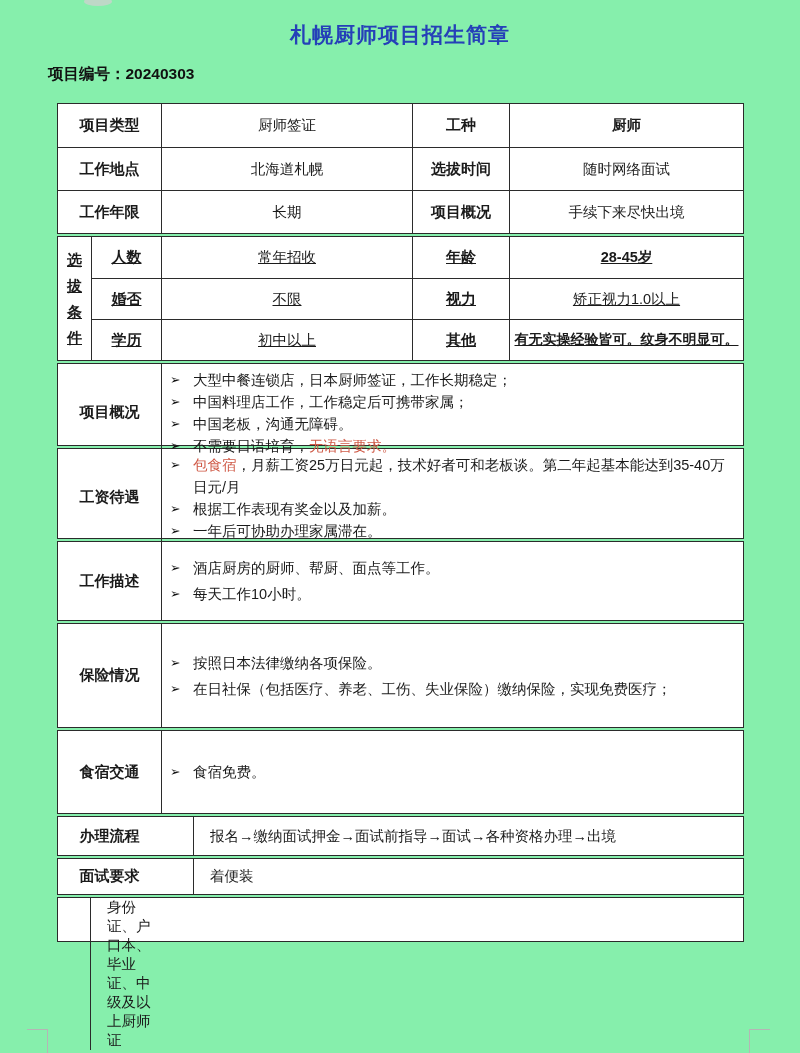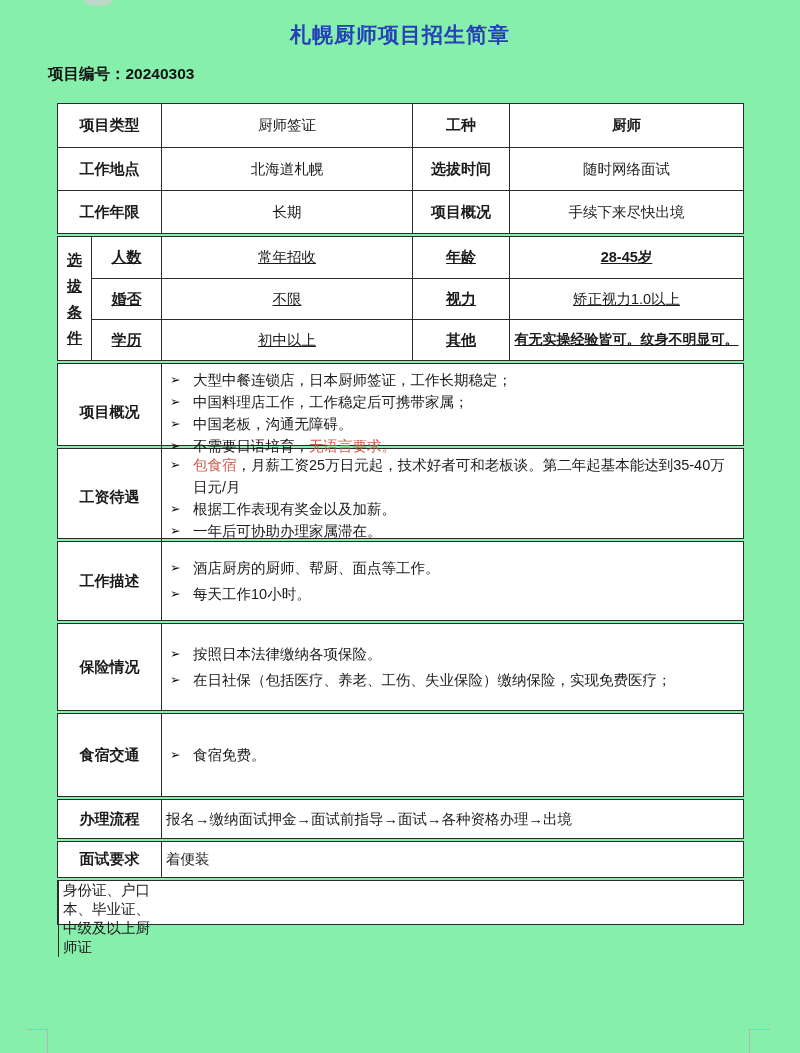--- a/index.html
+++ b/index.html
@@ -50,36 +50,36 @@
   .val { font-size:14.5px; text-align:center; }
   .bold { font-weight:bold; }
   .tight { font-size:14px; font-weight:bold; padding:0 1px; letter-spacing:0; }
   .vlab {
     grid-row:1 / 4;
     display:flex; align-items:center; justify-content:center;
     font-weight:bold; font-size:15px; line-height:26px;
     text-align:center; word-break:break-all; padding:0 8px;
   }
   .sec { display:grid; grid-template-columns:103px 1fr; }
-  .hC{height:83px} .hD{height:91px} .hE{height:80px} .hF{height:88px}
+  .hC{height:83px} .hD{height:91px} .hE{height:80px} .hF{height:105px}
   .hG{height:84px} .hH{height:40px} .hI{height:37px} .hJ{height:45px}
   .content {
     display:flex; flex-direction:column; justify-content:center;
     padding:3px 8px 3px 8px; font-size:14.5px;
   }
   .content.top { justify-content:flex-start; padding-top:5px; }
   .bullet { display:flex; align-items:flex-start; }
   .lh22 .bullet { line-height:22px; }
   .lh26 .bullet { line-height:26px; }
   .bmark { flex:0 0 15px; width:15px; margin-right:8px; font-size:12.5px; color:#111; }
   .btext { flex:1; }
   .red { color:var(--highlight-red); }
   .textcell {
     display:flex; align-items:center;
-    padding-left:4px; font-size:14.5px;
+    padding-left:16px; font-size:14.5px;margin-left:32px;
   }
   .corner { position:absolute; width:21px; height:24px; }
   .corner-left { left:27px; top:1029px; border-top:1.5px solid #b5b5b5; border-right:1.5px solid #b5b5b5; }
   .corner-right { left:749px; top:1029px; border-top:1.5px solid #b5b5b5; border-left:1.5px solid #b5b5b5; }
 </style>
 </head>
 <body>
 
 <div class="page">
   <div class="smudge"></div>

